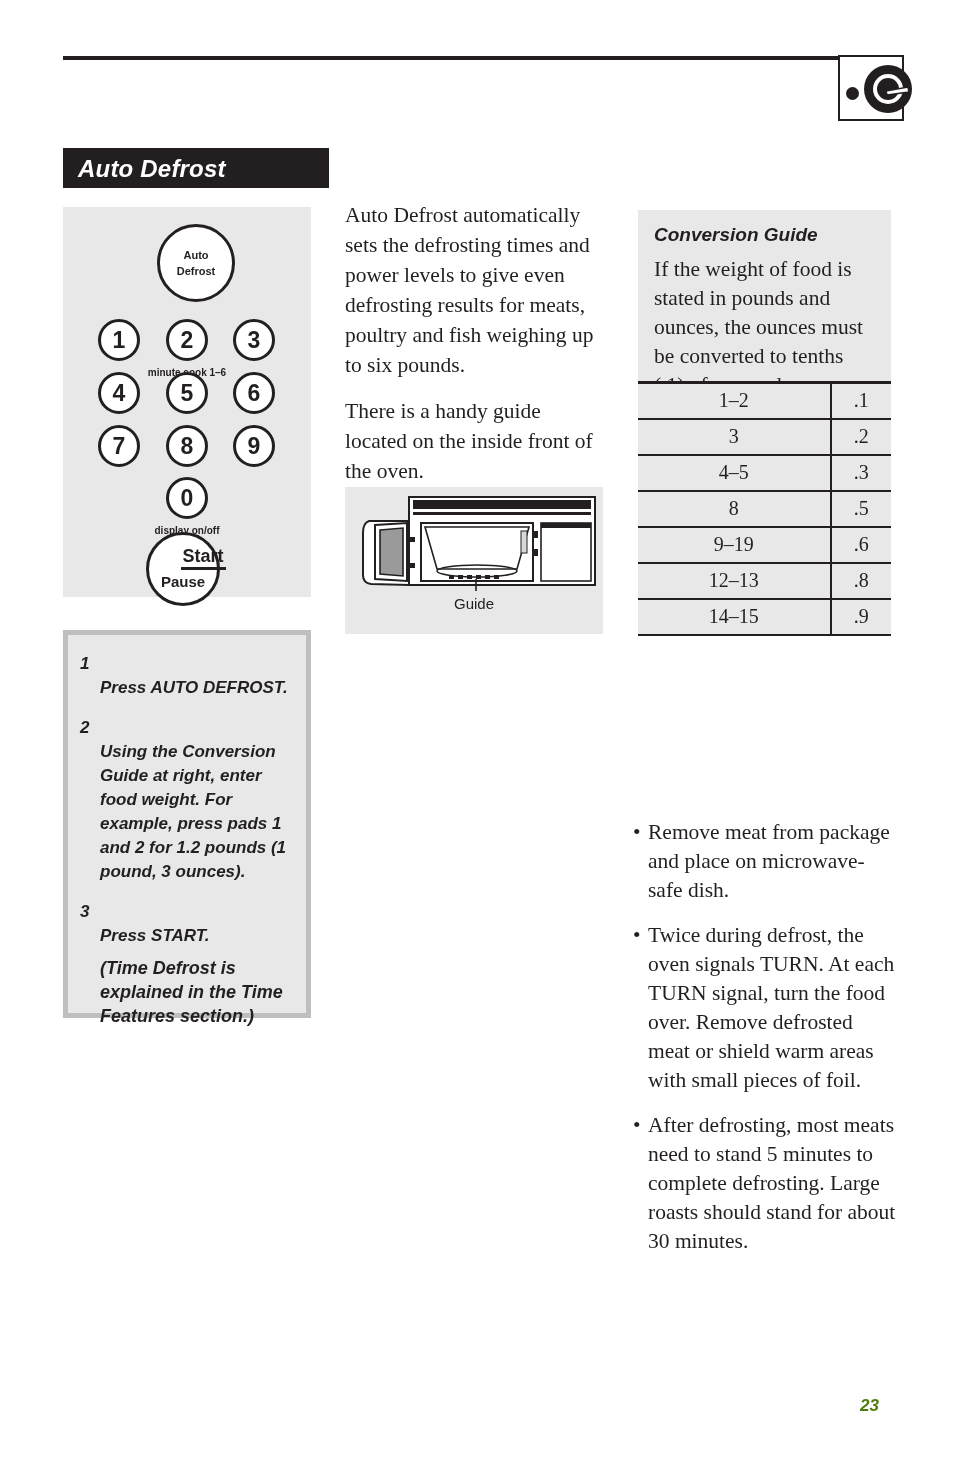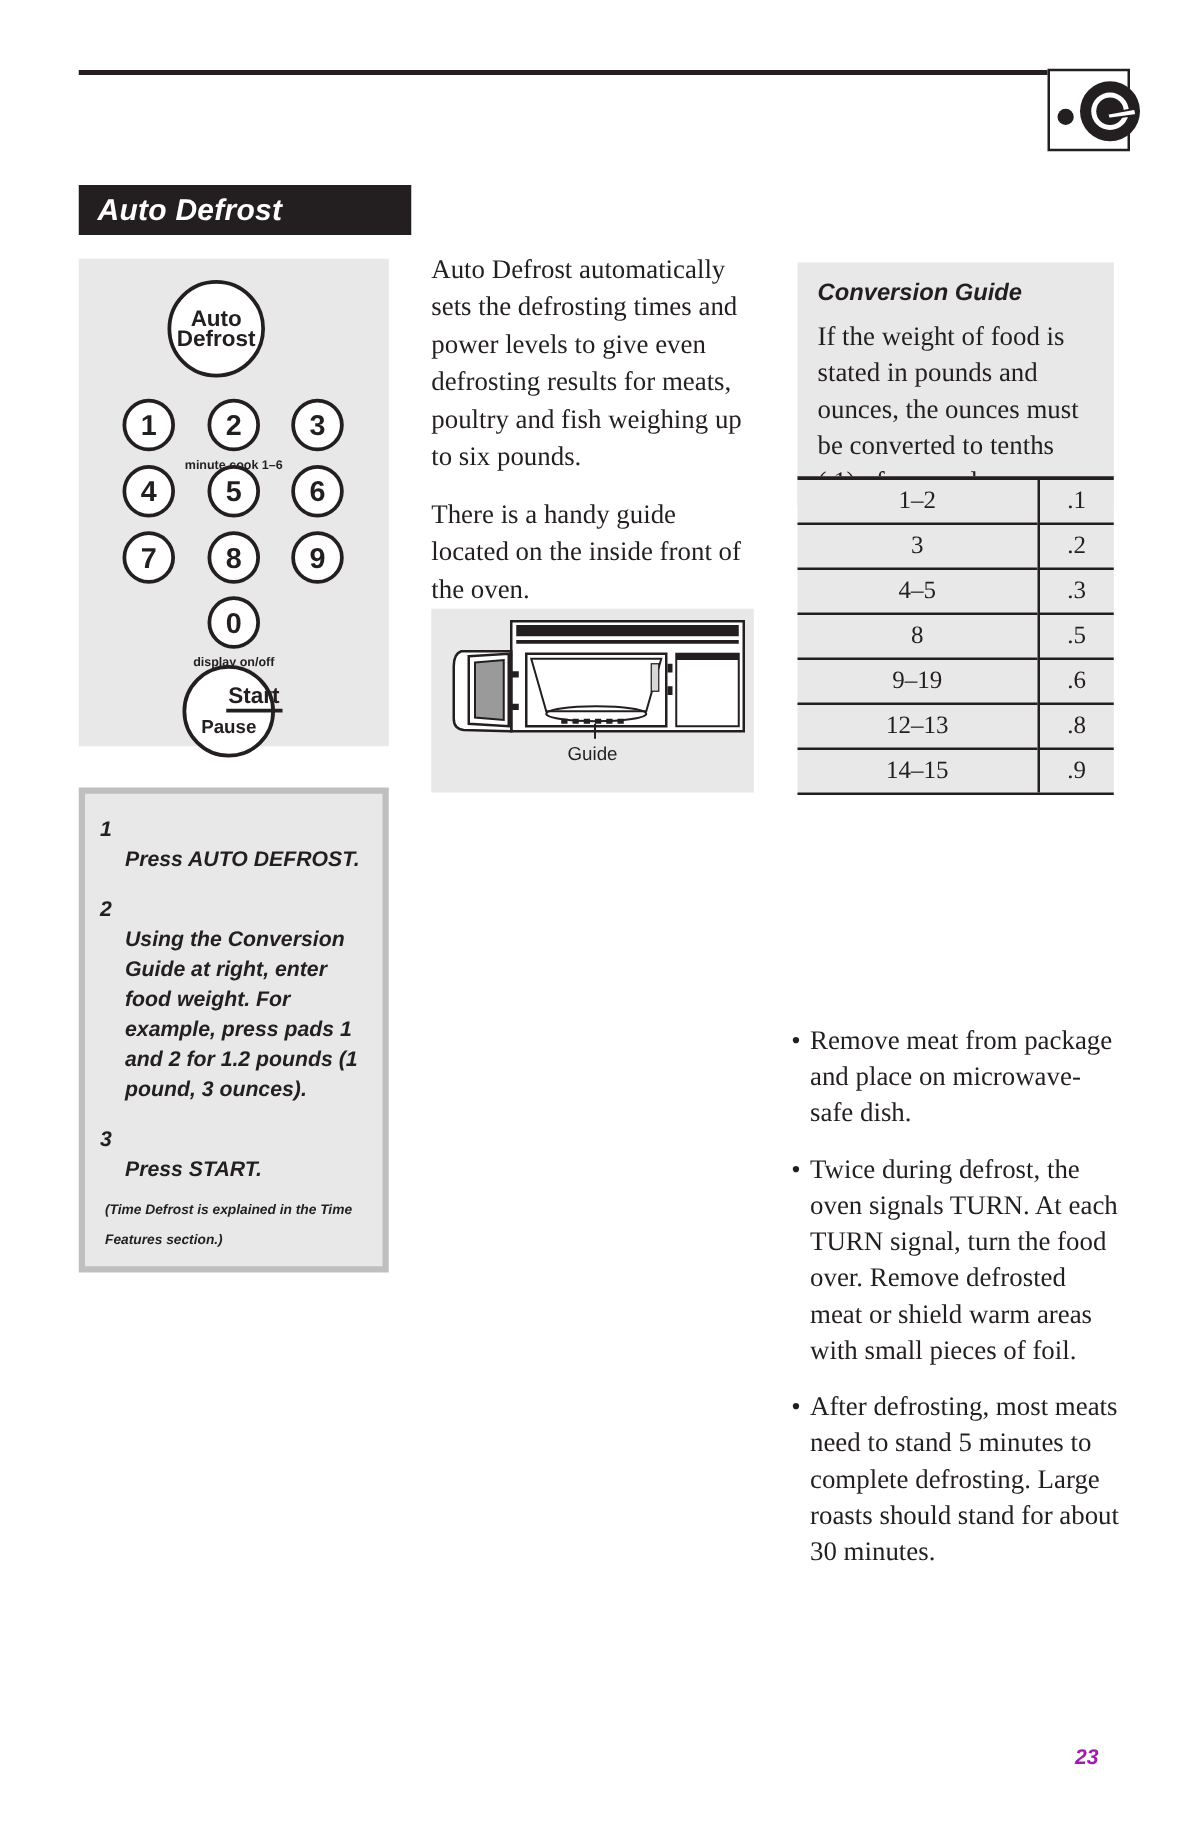--- a/index.html
+++ b/index.html
@@ -49,22 +49,22 @@
     background:#e8e8e8;
   }
   .keycircle{
     position:absolute; border:3px solid #231f20; border-radius:50%;
     background:#ffffff;
     display:flex; align-items:center; justify-content:center;
     font-family:"Liberation Sans", sans-serif;
     font-weight:bold; color:#231f20; text-align:center;
   }
   .k-auto{
-    left:71px; top:17px; width:78px; height:78px;
-    font-size:18px; line-height:16px;
+    left:94px; top:17px; width:78px; height:78px;
+    font-size:11px; line-height:16px;
   }
   .k-num{ width:42px; height:42px; font-size:23px; }
   .k-start{
     left:83px; top:260px; width:74px; height:74px;
     font-size:18px; line-height:19px;
   }
   .k-start .s1{ border-bottom:3px solid #231f20; padding:0 2px 1px 2px; display:block;margin-left:40px;}
   .k-start .s2{ font-size:15px; display:block; padding-top:2px;}
   .kp-label{
     position:absolute;
@@ -83,24 +83,24 @@
   }
   .step{
     display:flex; margin-bottom:16px;
     font-family:"Liberation Sans", sans-serif;
     font-weight:bold; font-style:italic;
     font-size:17px; line-height:24px; color:#231f20;
   }
   .step-num{ width:20px; flex:0 0 20px; }
   .step-txt{ flex:1;margin-top:24px; }
   .step-cont{
-    margin-left:4px; margin-bottom:0;
+    margin-left:20px; margin-bottom:0;
     font-family:"Liberation Sans", sans-serif;
     font-weight:bold; font-style:italic;
-    font-size:11px; line-height:24px; color:#231f20;
+    font-size:18px; line-height:24px; color:#231f20;
   }
 
   
   .mid-col{ position:absolute; left:345px; top:200px; width:258px; }
   .body-p{
     font-family:"Liberation Serif", serif;
     font-size:21.5px; line-height:30px; color:#231f20;
     margin-bottom:16px;
   }
   .oven-box{
@@ -159,21 +159,21 @@
     font-size:21.5px; line-height:29px; color:#231f20;
     margin-bottom:16px;
   }
   .bullet-dot{ flex:0 0 15px; }
   .bullet-txt{ flex:1; }
 
   
   .page-num{
     position:absolute; left:860px; top:1396px;
     font-family:"Liberation Sans", sans-serif;
-    font-weight:bold; font-style:italic; font-size:17px; color:#a21caf;
+    font-weight:bold; font-style:italic; font-size:17px; color:#4d7c0f;
   }
 </style>
 </head>
 <body>
 
 <div class="top-rule"></div>
 
 <div class="corner-tab">
   <div class="corner-dot"></div>
   <svg class="corner-knob" viewBox="0 0 52 52">

